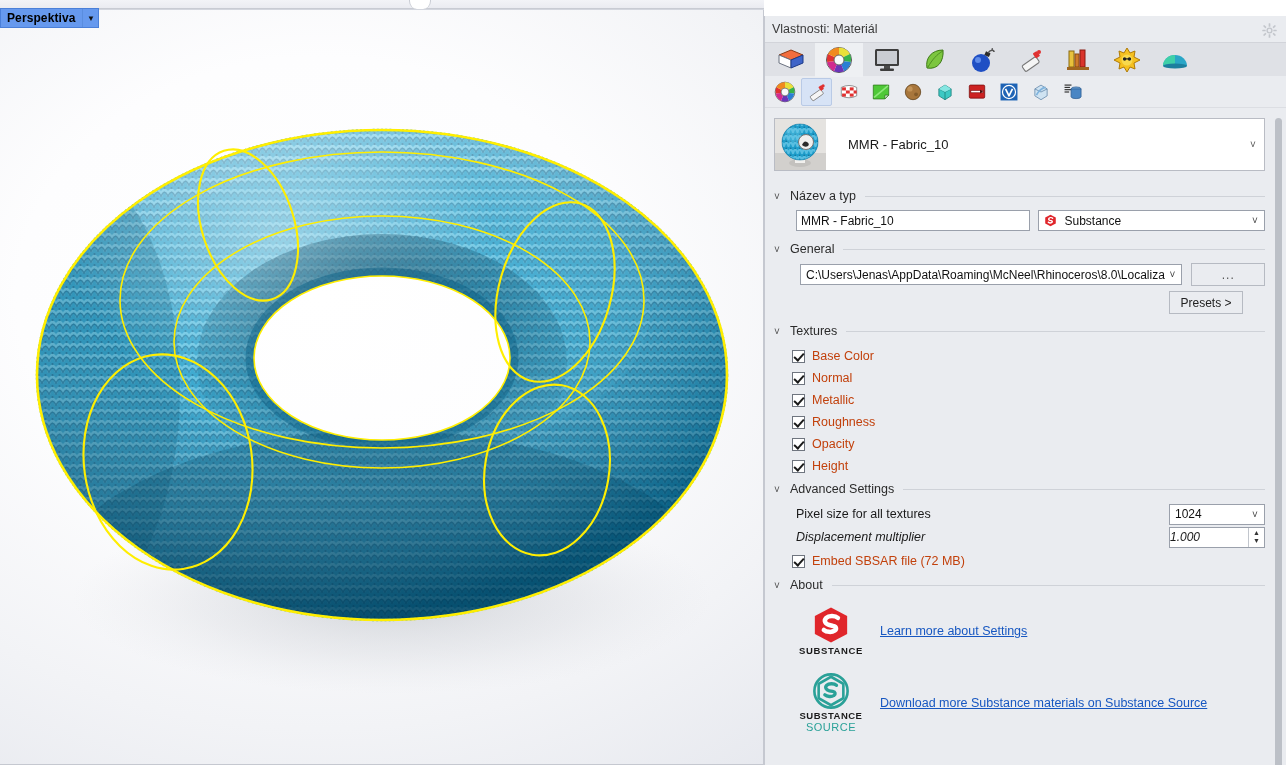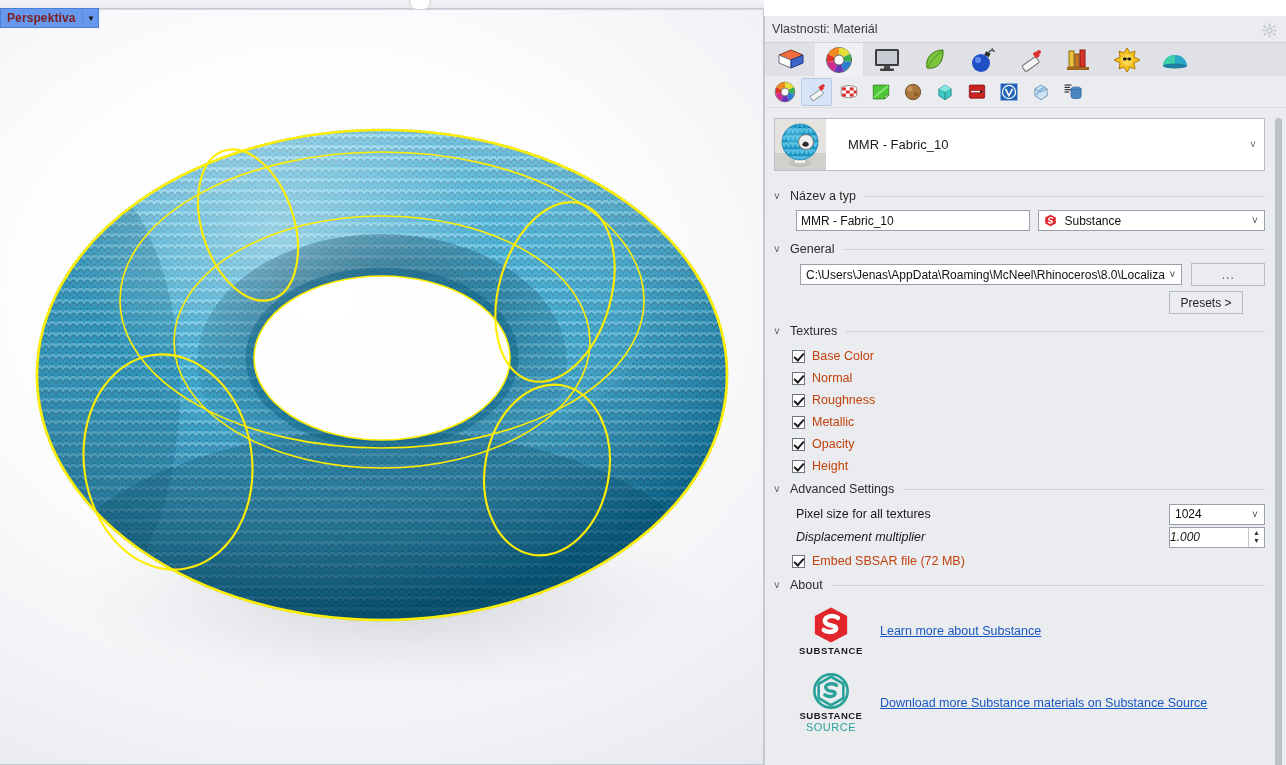--- a/index.html
+++ b/index.html
@@ -41,21 +41,21 @@
     background: #6699ee;
     border: 1px solid #4a7fd8;
     z-index: 5;
     cursor: default;
   }
   #viewport-tab .tab-label {
     padding: 0 7px 0 6px;
     display: flex; align-items: center;
     font-weight: bold;
     font-size: 12px;
-    color: #7f1d1d;
+    color: #000000;
     letter-spacing: .1px;
   }
   #viewport-tab .tab-arrow {
     width: 16px;
     border-left: 1px solid #5a8ddf;
     display: flex; align-items: center; justify-content: center;
     font-size: 8px; color: #111;
   }
 
   #viewport-canvas {
@@ -594,25 +594,25 @@
           <div class="cbrow">
             <span class="cb checked"></span>
             <span class="cblabel">Base Color</span>
           </div>
           <div class="cbrow">
             <span class="cb checked"></span>
             <span class="cblabel">Normal</span>
           </div>
           <div class="cbrow">
             <span class="cb checked"></span>
-            <span class="cblabel">Roughness</span>
+            <span class="cblabel">Metallic</span>
           </div>
           <div class="cbrow">
             <span class="cb checked"></span>
-            <span class="cblabel">Metallic</span>
+            <span class="cblabel">Roughness</span>
           </div>
           <div class="cbrow">
             <span class="cb checked"></span>
             <span class="cblabel">Opacity</span>
           </div>
           <div class="cbrow">
             <span class="cb checked"></span>
             <span class="cblabel">Height</span>
           </div>
         </div>
@@ -654,21 +654,21 @@
       </div>
 
       <div class="row" style="margin:14px 0 0 22px; align-items:center;">
         <div style="width:70px; display:flex; flex-direction:column; align-items:center;">
           <svg width="38" height="38" viewBox="0 0 16 16">
             <path d="M8 .6 L14.8 4.2 L14.8 11.8 L8 15.4 L1.2 11.8 L1.2 4.2 Z" fill="#e0262b"></path>
             <path d="M10.9 5 C9.8 4 7.1 3.9 6 5 C4.8 6.2 5.6 7.6 7.3 8 L8.9 8.4 C10.3 8.7 10.5 9.7 9.5 10.4 C8.3 11.2 6.1 11 5 10.1" fill="none" stroke="#fff" stroke-width="1.9" stroke-linecap="round"></path>
           </svg>
           <span style="font-size:9.5px; font-weight:bold; letter-spacing:.6px; color:#1a1a1a; margin-top:1px;">SUBSTANCE</span>
         </div>
-        <a class="link" style="margin-left:14px;">Learn more about Substance</a>
+        <a class="link" style="margin-left:14px;">Learn more about Settings</a>
       </div>
 
       <div class="row" style="margin:16px 0 0 22px; align-items:center;">
         <div style="width:70px; display:flex; flex-direction:column; align-items:center;">
           <svg width="38" height="38" viewBox="0 0 16 16">
             <circle cx="8" cy="8" r="7" fill="none" stroke="#2aa198" stroke-width="1.1"></circle>
             <path d="M8 2 L13.2 5 L13.2 11 L8 14 L2.8 11 L2.8 5 Z" fill="none" stroke="#2aa198" stroke-width="1.1"></path>
             <path d="M10.3 5.6 C9.4 4.8 7.1 4.7 6.2 5.6 C5.3 6.5 5.9 7.6 7.3 7.9 L8.7 8.2 C9.9 8.5 10.1 9.3 9.2 9.9 C8.2 10.6 6.3 10.4 5.4 9.6" fill="none" stroke="#2aa198" stroke-width="1.4" stroke-linecap="round"></path>
           </svg>
           <span style="font-size:9.5px; font-weight:bold; letter-spacing:.5px; color:#1a1a1a;">SUBSTANCE</span>

